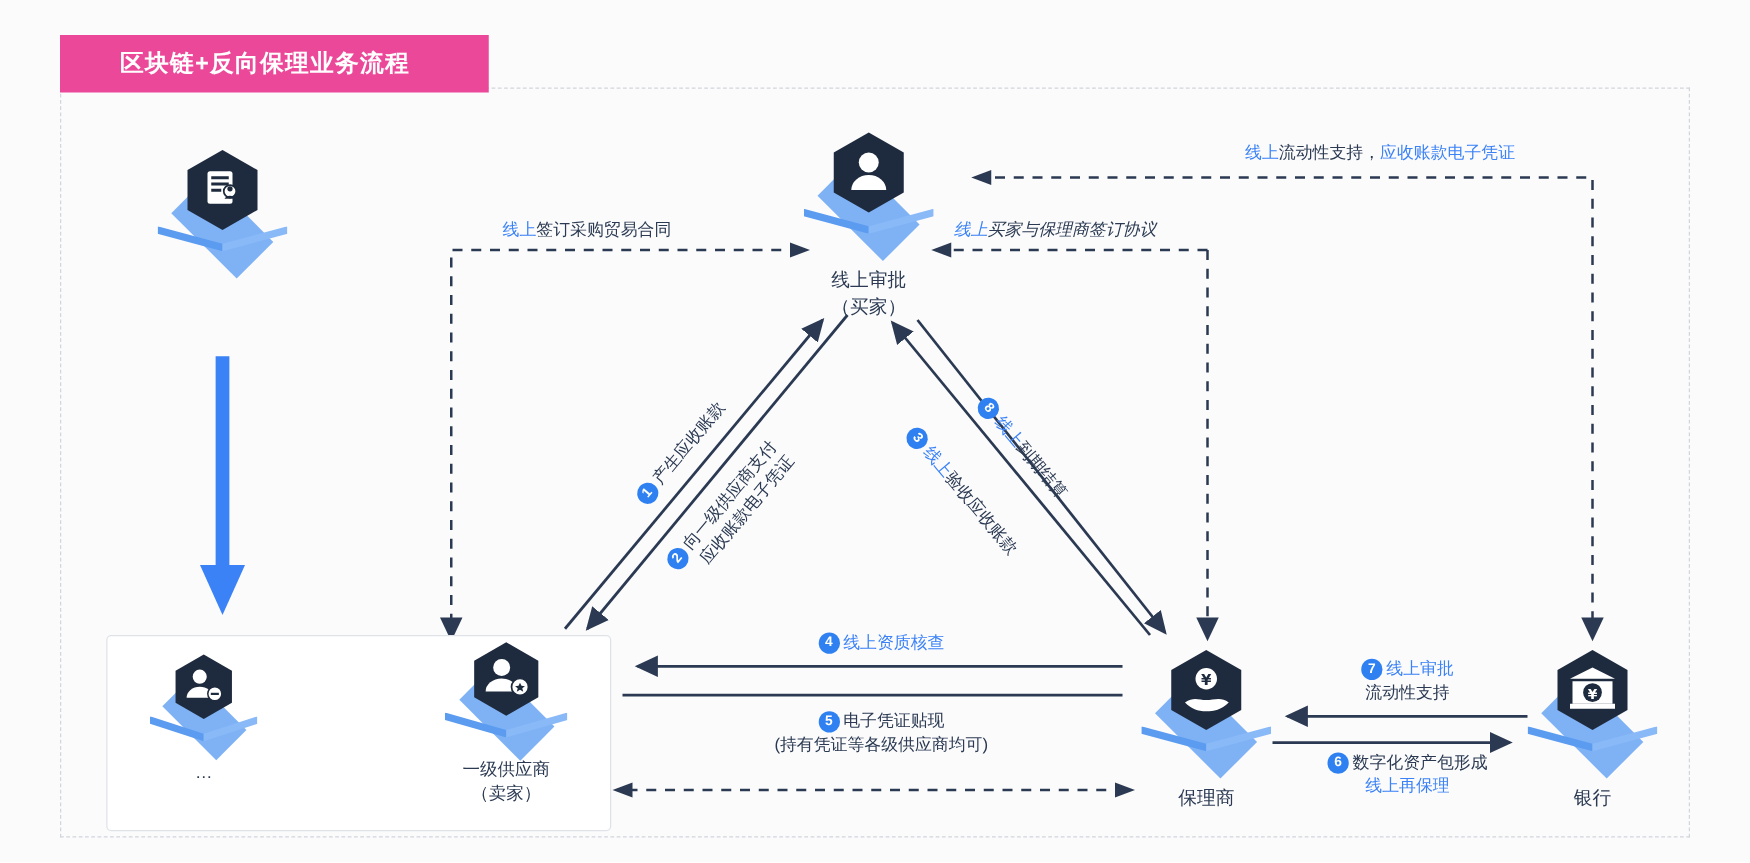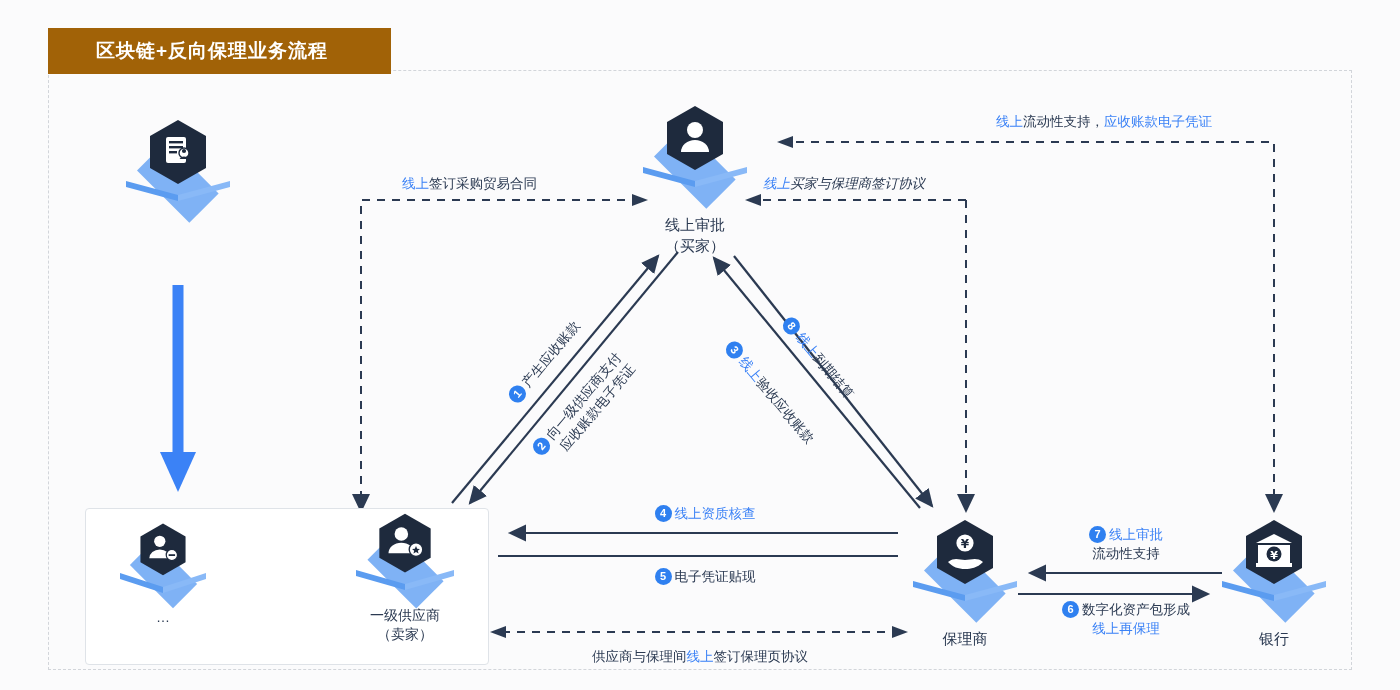--- a/index.html
+++ b/index.html
@@ -21,21 +21,21 @@
     width:1304px; height:600px;
     border:1px dashed #d2d5da;
     box-sizing:border-box;
     background:transparent;
   }
   
   #title-banner{
     position:absolute;
     left:48px; top:28px;
     width:343px; height:46px;
-    background:#a16207;
+    background:#ec4899;
     display:flex;
     align-items:center;
     z-index:8;
   }
   #title-banner .title-text{
     color:#ffffff;
     font-size:19px;
     font-weight:700;
     letter-spacing:1px;
     padding-left:48px;
@@ -400,33 +400,31 @@
   </div>
 
   <div class="flab ctr" style="left:580px; top:504px; width:250px;">
     <span class="num">4</span><span class="bluetxt">线上资质核查</span>
   </div>
 
   <div class="flab ctr" style="left:545px; top:567px; width:320px;">
     <div>
       <span class="num">5</span><span>电子凭证贴现</span>
     </div>
+    <div>(持有凭证等各级供应商均可)</div>
   </div>
 
   <div class="flab ctr" style="left:1026px; top:525px; width:200px;">
     <div>
       <span class="num">7</span><span class="bluetxt">线上审批</span>
     </div>
     <div>流动性支持</div>
   </div>
 
   <div class="flab ctr" style="left:1026px; top:600px; width:200px;">
     <div>
       <span class="num">6</span><span>数字化资产包形成</span>
     </div>
     <div class="bluetxt">线上再保理</div>
   </div>
 
-  <div class="flab ctr" style="left:540px; top:647px; width:320px;">
-    <span>供应商与保理间</span><span class="bluetxt">线上</span><span>签订保理页协议</span>
-  </div>
 
 </div>
 
 </body></html>

